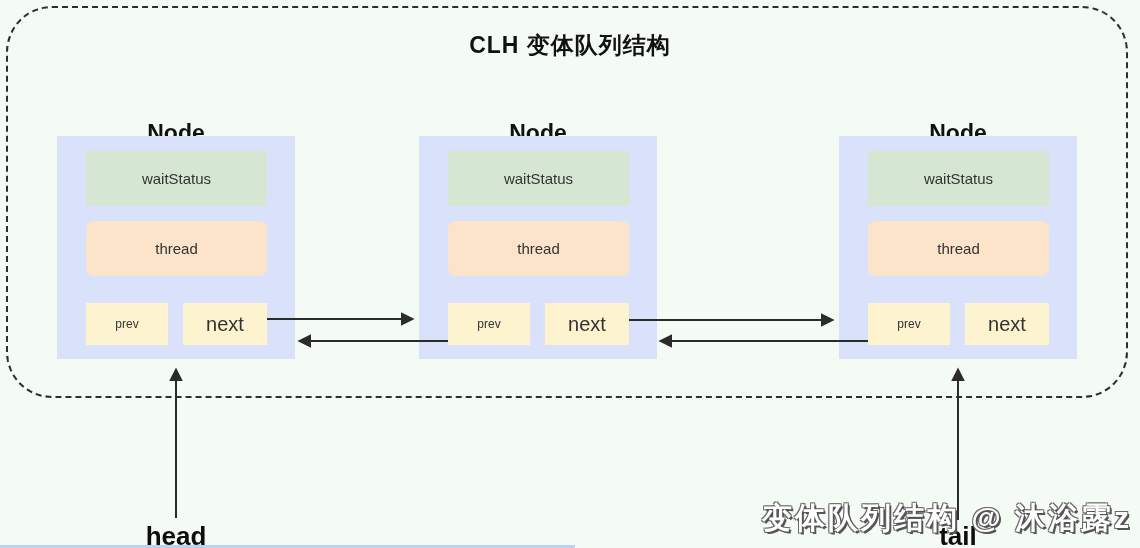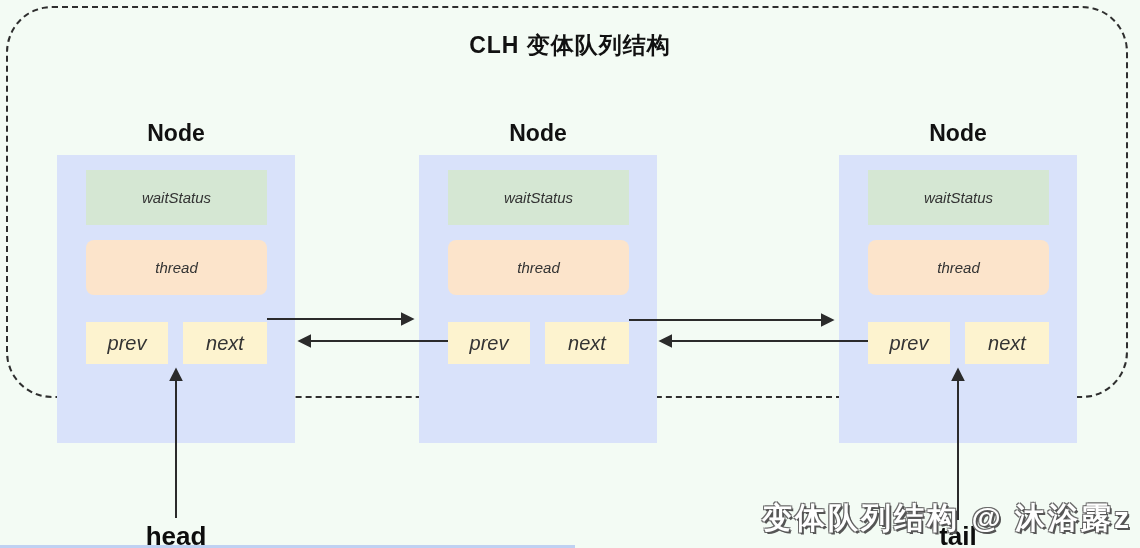--- a/index.html
+++ b/index.html
@@ -15,32 +15,31 @@
   }
   .diagram-title{
     position:absolute;left:0;top:30px;width:1140px;text-align:center;
     font-size:23px;font-weight:bold;letter-spacing:1px;color:#111;
   }
   .node-label{
     position:absolute;top:92px;width:238px;text-align:center;
     font-size:23px;font-weight:bold;color:#111;margin-top:28px;
   }
   .node{
-    position:absolute;top:155px;width:238px;height:288px;
+    position:absolute;top:136px;width:238px;height:223px;
     background:var(--node-fill,#d9e2fa);
-    font-style:italic;
   }
   .pos-1{left:57px;} .pos-2{left:419px;} .pos-3{left:839px;}
   .field{
     position:absolute;display:flex;align-items:center;justify-content:center;
     font-size:15px;color:#333;
   }
   .wait-status{left:29px;top:15px;width:181px;height:55px;background:var(--wait-status-fill,#d5e7d3);}
   .thread{left:29px;top:85px;width:181px;height:55px;background:var(--thread-fill,#fce4cb);border-radius:8px;}
-  .prev{left:29px;top:167px;width:82px;height:42px;background:var(--pointer-fill,#fdf3cf);font-size:20px;}
+  .prev{left:29px;top:167px;width:82px;height:42px;background:var(--pointer-fill,#fdf3cf);font-size:12px;}
   .next{left:126px;top:167px;width:84px;height:42px;background:var(--pointer-fill,#fdf3cf);font-size:20px;}
   .arrow-layer{position:absolute;left:0;top:0;width:1140px;height:548px;pointer-events:none;}
   .pointer-label{
     position:absolute;width:120px;text-align:center;top:521px;
     font-size:26px;font-weight:bold;color:#0d0d0d;
   }
   .head-label{left:116px;}
   .tail-label{left:898px;}
   .watermark{
     position:absolute;right:8px;top:498px;z-index:5;

